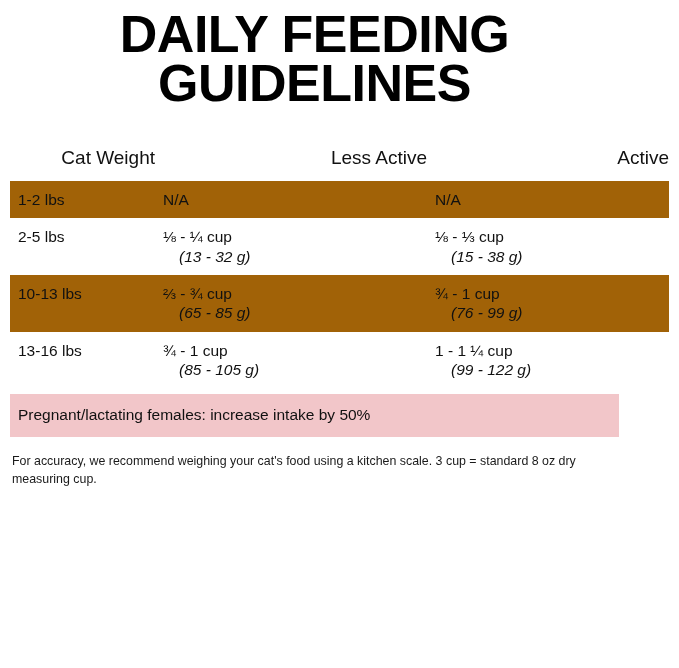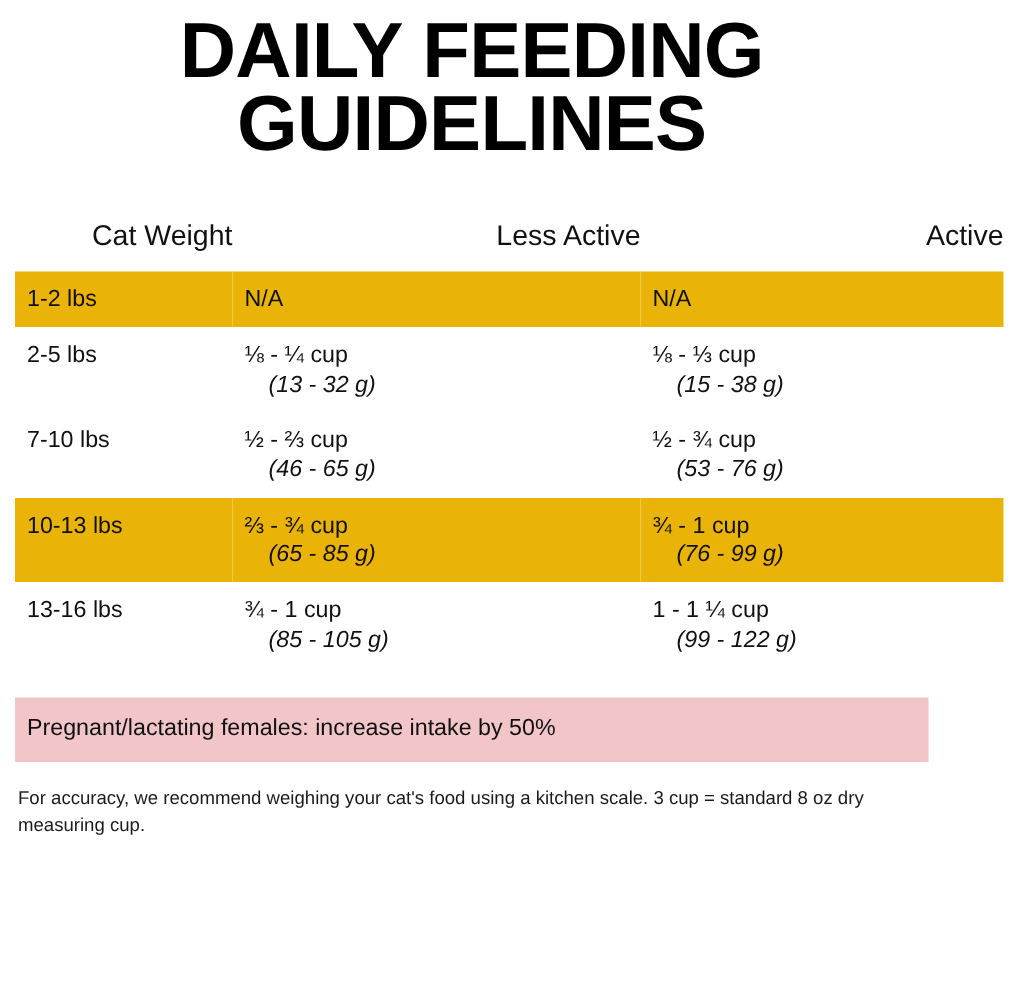--- a/index.html
+++ b/index.html
@@ -53,35 +53,35 @@
     vertical-align: bottom;
   }
   .table td {
     vertical-align: top;
     font-size: 15.5px;
     padding: 9px 0 9px 8px;
     color: #111111;
     line-height: 1.25;
   }
   .row-shaded td {
-    background: #eab308;
+    background: #a16207;
   }
   .cell-main {
     display: block;
   }
   .cell-sub {
     display: block;
     font-style: italic;
     margin-left: 16px;
   }
   .wlabel {
     font-size: 15.5px;
   }
   .note-band {
-    margin-top: 20px;
+    margin-top: 6px;
     background: #f2c6c9;
     padding: 12px 10px 13px 8px;
     font-size: 15.5px;
     color: #111111;
   }
   .footnotes {
     margin-top: 16px;
     padding-left: 2px;
     font-size: 12.4px;
     line-height: 1.45;
@@ -134,31 +134,20 @@
           <span class="cell-main">⅛ - ¼ cup</span>
           <span class="cell-sub">(13 - 32 g)</span>
         </td>
         <td>
           <span class="cell-main">⅛ - ⅓ cup</span>
           <span class="cell-sub">(15 - 38 g)</span>
         </td>
       </tr>
 
 
-      <tr>
-        <td class="wlabel">7-10 lbs</td>
-        <td>
-          <span class="cell-main">½ - ⅔ cup</span>
-          <span class="cell-sub">(46 - 65 g)</span>
-        </td>
-        <td>
-          <span class="cell-main">½ - ¾ cup</span>
-          <span class="cell-sub">(53 - 76 g)</span>
-        </td>
-      </tr>
 
       <tr class="row-shaded">
         <td class="wlabel">10-13 lbs</td>
         <td>
           <span class="cell-main">⅔ - ¾ cup</span>
           <span class="cell-sub">(65 - 85 g)</span>
         </td>
         <td>
           <span class="cell-main">¾ - 1 cup</span>
           <span class="cell-sub">(76 - 99 g)</span>

